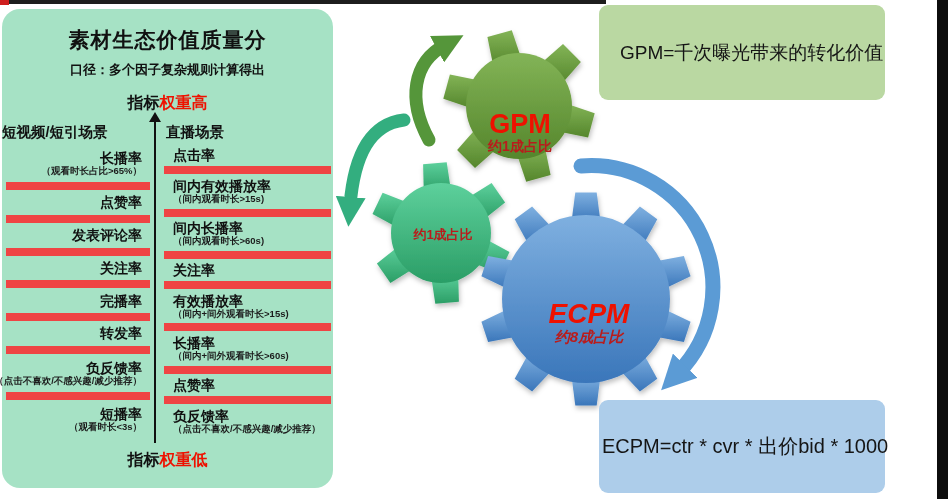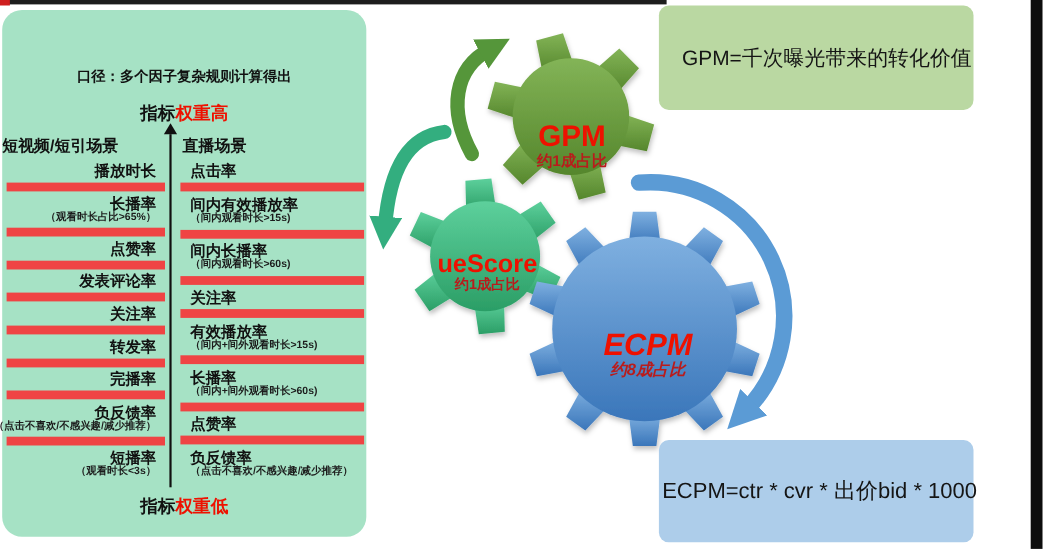--- a/index.html
+++ b/index.html
@@ -132,68 +132,65 @@
         <polygon points="529.1,245.6 514.7,219.2 532.1,206.6 552.8,228.4"></polygon>
         <circle cx="586" cy="299" r="84"></circle>
       </g>
   </svg>
 
   <div class="gear-label lbl-gpm">
     <div class="gear-name">GPM</div>
     <div class="gear-share">约1成占比</div>
   </div>
   <div class="gear-label lbl-ue">
-    <div class="gear-name">ueScore</div>
     <div class="gear-share">约1成占比</div>
   </div>
   <div class="gear-label lbl-ecpm">
     <div class="gear-name">ECPM</div>
     <div class="gear-share">约8成占比</div>
   </div>
 
   <div class="callout callout-gpm">
     <div class="callout-text">GPM=千次曝光带来的转化价值</div>
   </div>
   <div class="callout callout-ecpm">
     <div class="callout-text">ECPM=ctr * cvr * 出价bid * 1000</div>
   </div>
 
   <div class="panel">
+    <div class="panel-title">素材生态价值质量分</div>
     <div class="panel-subtitle">口径：多个因子复杂规则计算得出</div>
 
     <div class="weight-label weight-high"><span>指标</span><span class="red">权重高</span></div>
 
     <div class="divider-arrow"></div>
     <div class="divider-line"></div>
 
     <div class="col-header left">短视频/短引场景</div>
     <div class="col-header right">直播场景</div>
 
     <div class="metric-col left">
-        <div class="cell">
-          <div class="cell-label">播放时长</div>
-        </div>
         <div class="cell has-note">
           <div class="cell-label">长播率</div>
           <div class="cell-note">（观看时长占比&gt;65%）</div>
         </div>
         <div class="cell">
           <div class="cell-label">点赞率</div>
         </div>
         <div class="cell">
           <div class="cell-label">发表评论率</div>
         </div>
         <div class="cell">
           <div class="cell-label">关注率</div>
         </div>
         <div class="cell">
+          <div class="cell-label">完播率</div>
+        </div>
+        <div class="cell">
           <div class="cell-label">转发率</div>
-        </div>
-        <div class="cell">
-          <div class="cell-label">完播率</div>
         </div>
         <div class="cell has-note">
           <div class="cell-label">负反馈率</div>
           <div class="cell-note">（点击不喜欢/不感兴趣/减少推荐）</div>
         </div>
         <div class="cell has-note">
           <div class="cell-label">短播率</div>
           <div class="cell-note">（观看时长&lt;3s）</div>
         </div>
       </div>

